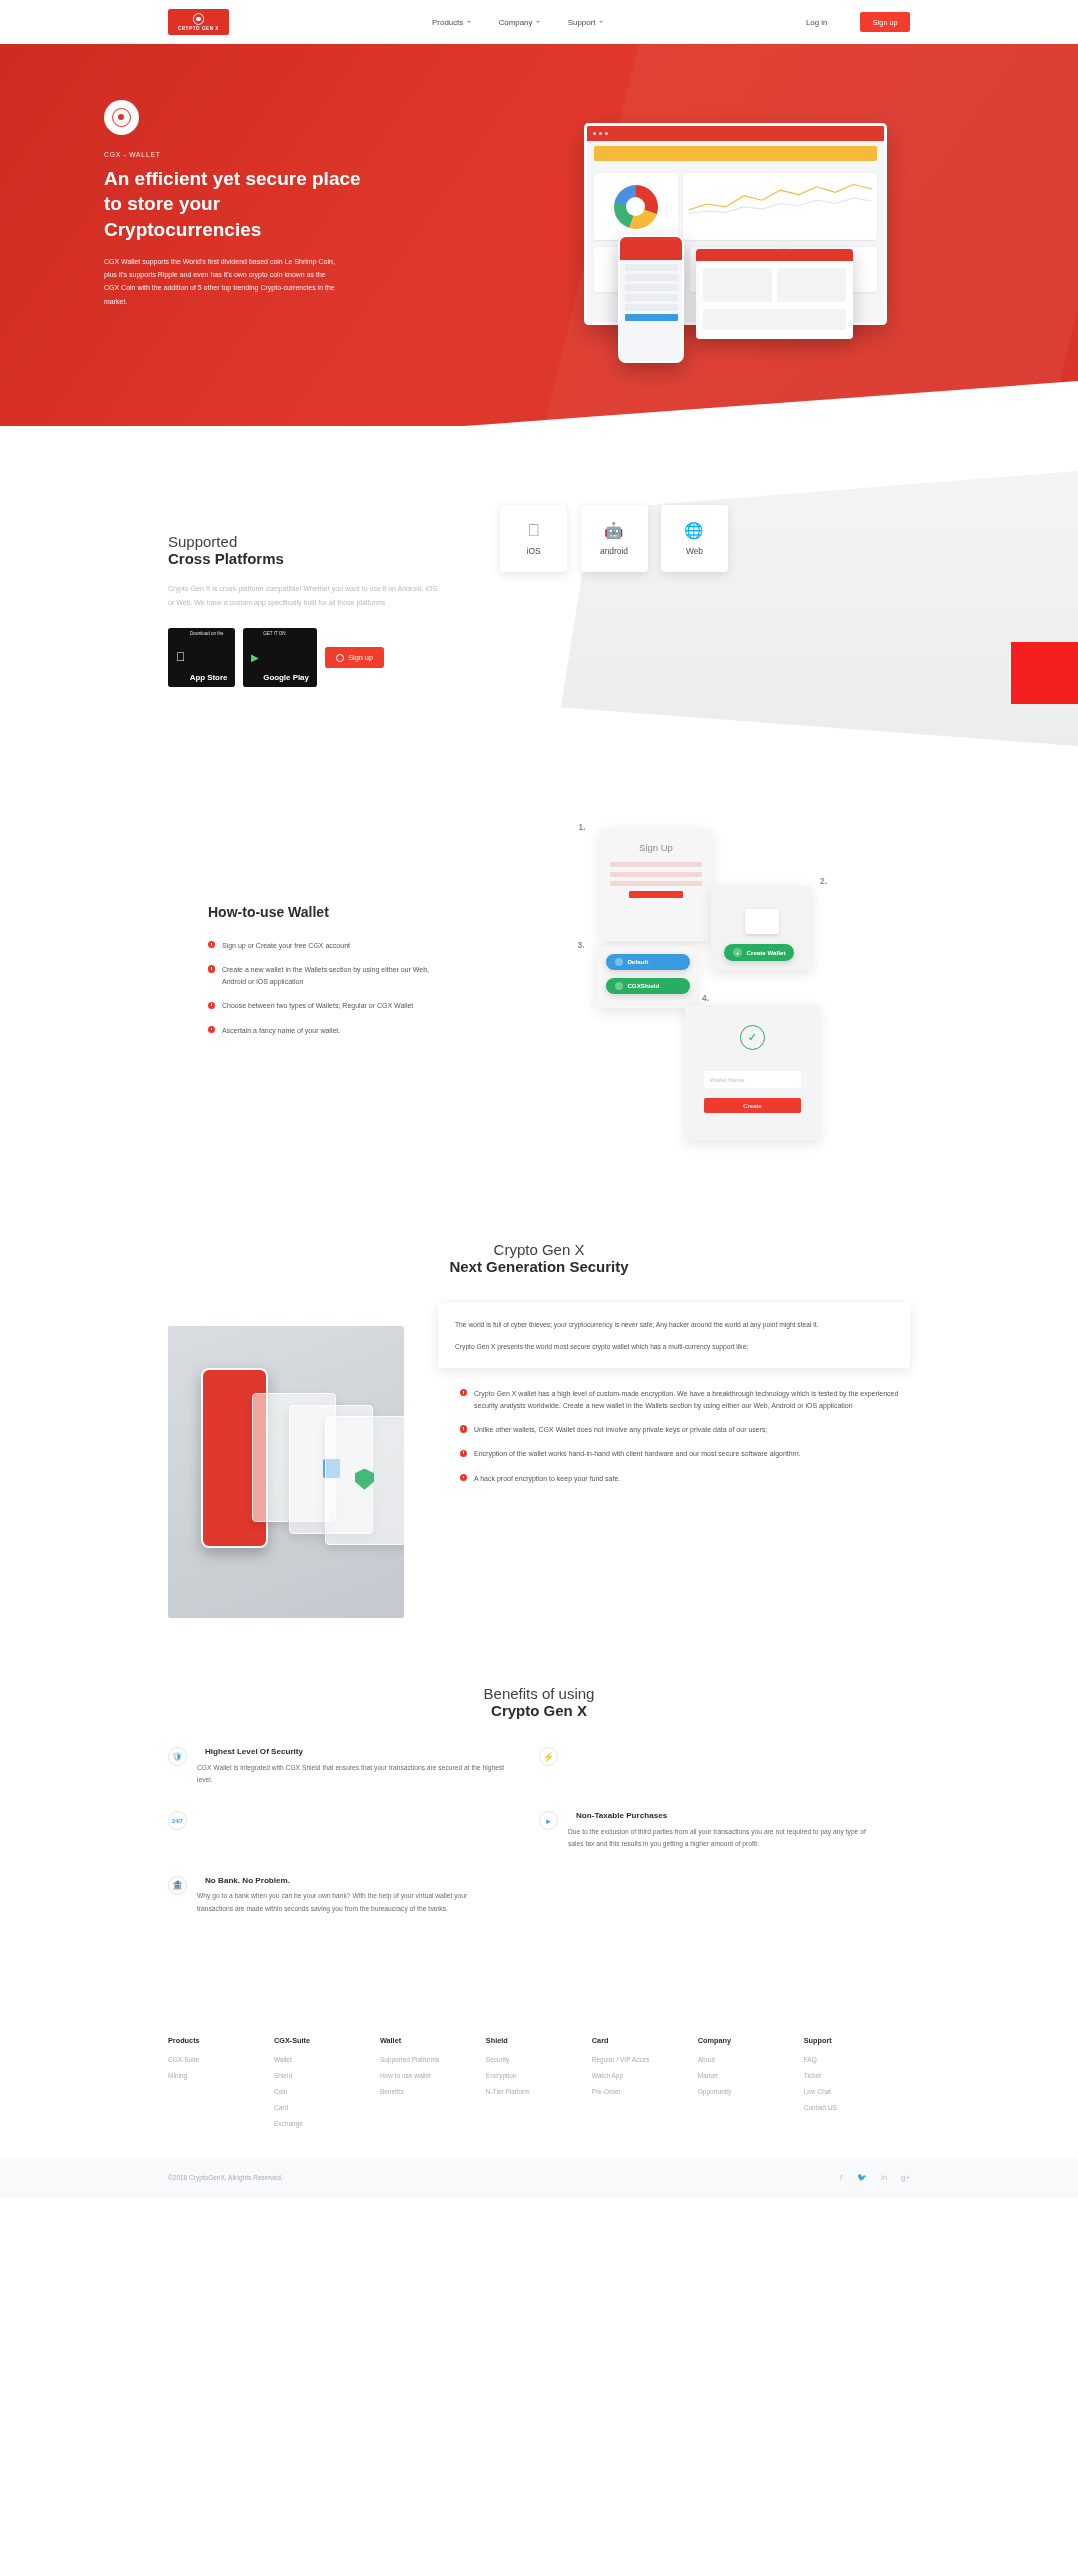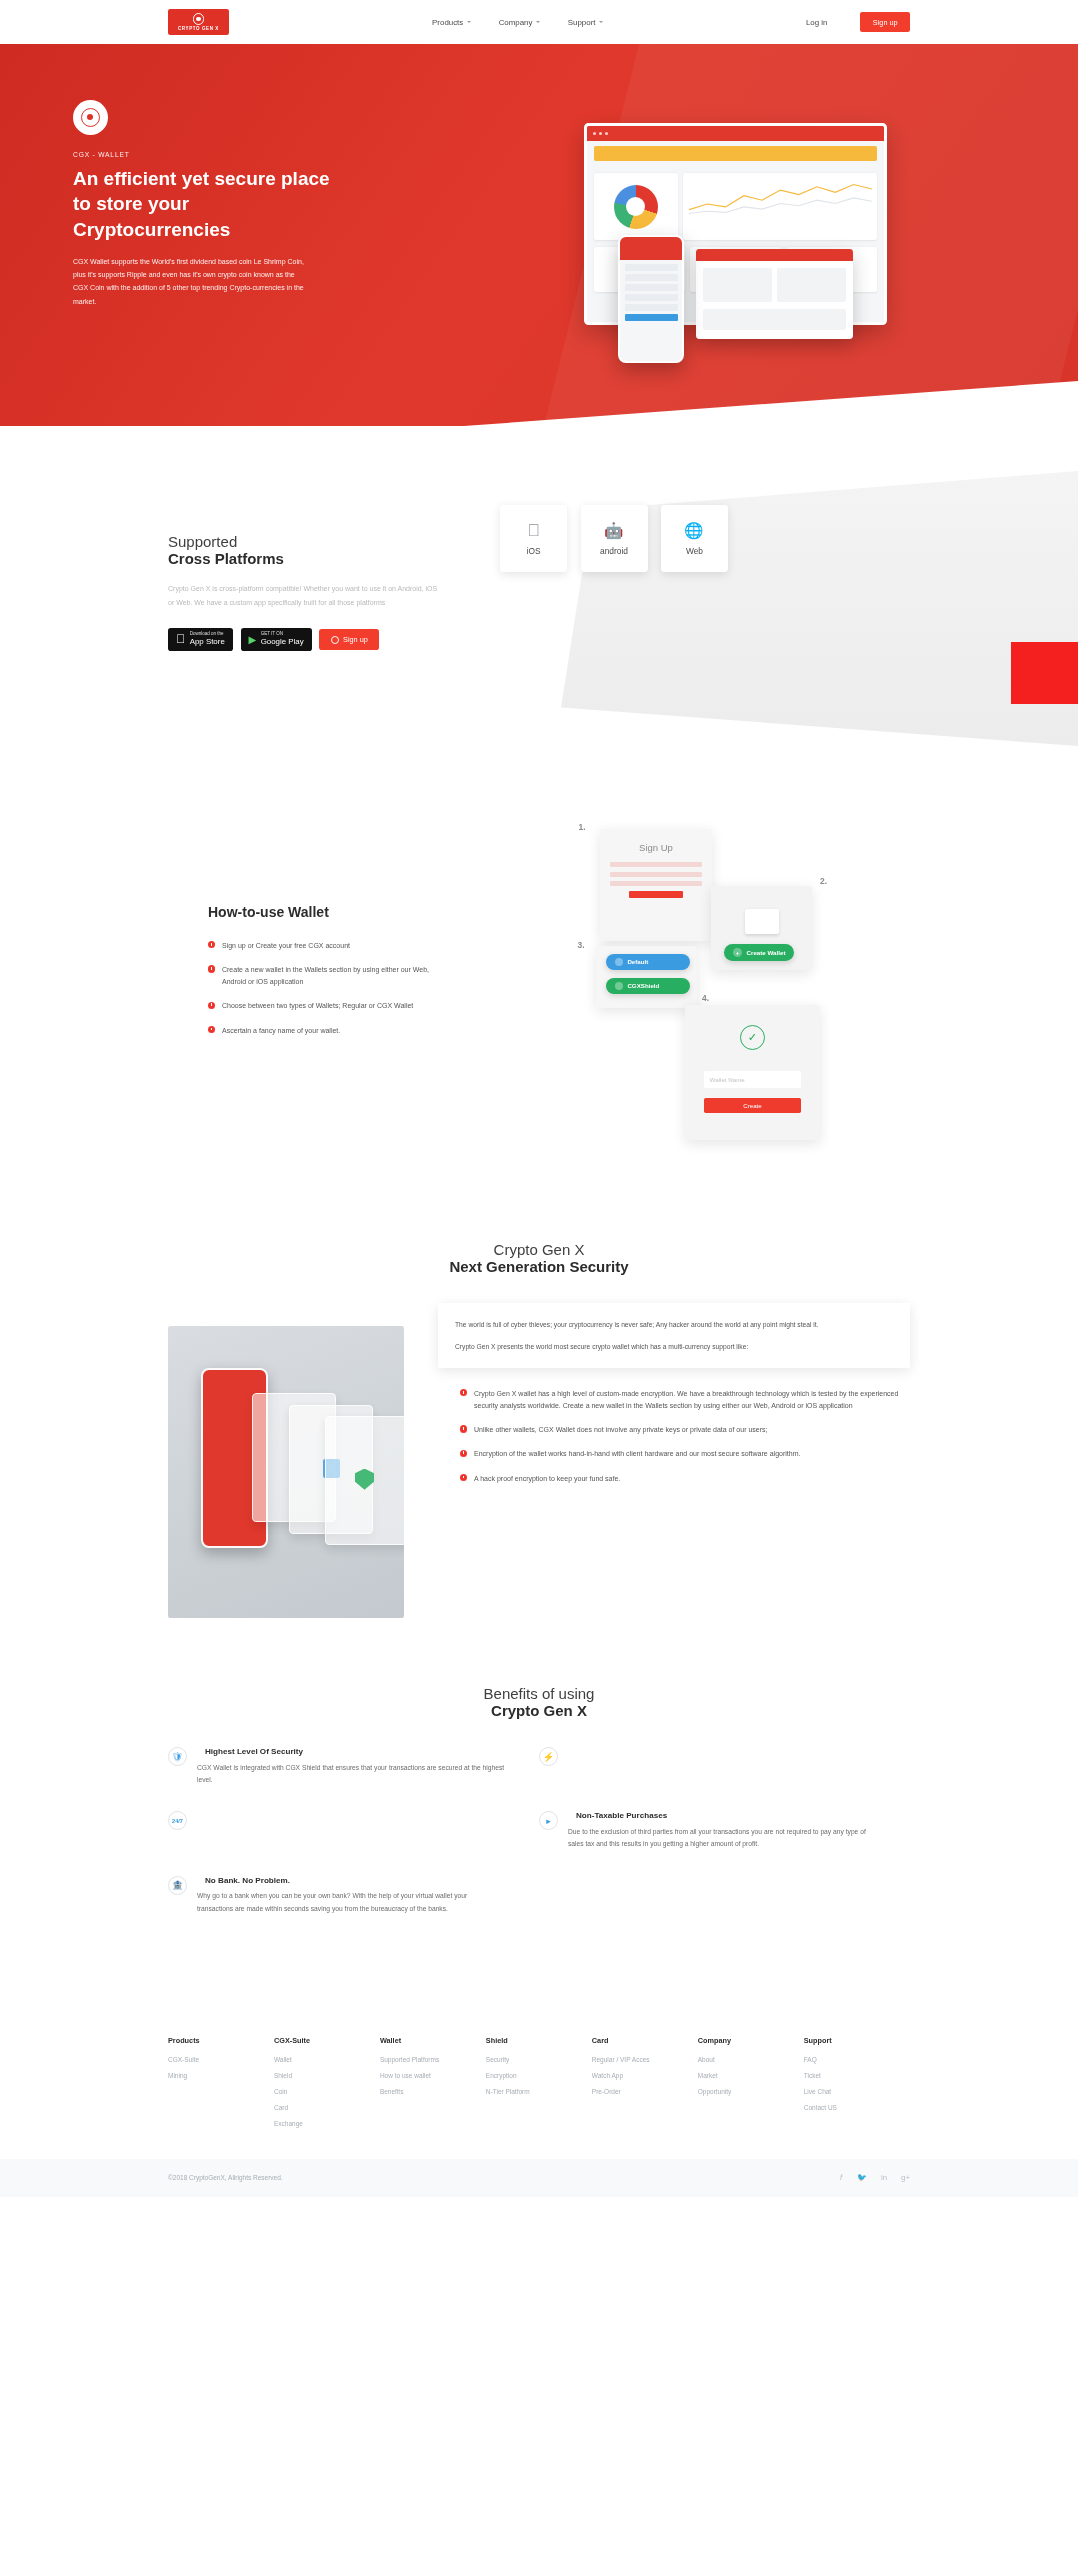--- a/index.html
+++ b/index.html
@@ -83,21 +83,21 @@
     clip-path: polygon(0 0, 1078px 0, 1078px 337px, 0 416px);
   }
   .hero-bg-2 {
     position: absolute;
     left: 590px; top: 0; width: 505px; height: 393px;
     background: rgba(255,255,255,0.05);
     transform: skewX(-14deg);
   }
   .hero-inner {
     position: relative;
-    padding: 0 73px;
+    padding: 0 104px;
     display: flex;
     align-items: flex-start;
     height: 100%;
   }
   .hero-left { width: 264px; padding-top: 56px; color: #fff; }
   .hero-badge {
     width: 35px; height: 35px; border-radius: 50%;
     background: #fff; display: flex; align-items: center; justify-content: center;
     margin-bottom: 15.7px;
   }
@@ -164,21 +164,21 @@
   .plat-left { width: 270px; }
   .h-light { font-size: 15px; color: #3f3f3f; font-weight: normal; }
   .h-bold { font-size: 15px; color: #2c2c2c; font-weight: bold; margin-bottom: 14.6px;}
   .plat-desc { font-size: 7px; line-height: 2.1; color: #b9b9b9; margin-bottom: 17px;}
   .store-row { display: flex; gap: 7.9px; align-items: center; }
   .store-btn {
     background: #111; color: #fff; border-radius: 2.8px;
     display: flex; align-items: center; gap: 4.5px; padding: 4.5px 7.9px; cursor: pointer;
   }
   .store-btn .st-sub { font-size: 4.5px; opacity: .85; line-height: 1.1; }
-  .store-btn .st-main { font-size: 7.9px; font-weight: normal; line-height: 1.2; }
+  .store-btn .st-main { font-size: 7.9px; font-weight: bold; line-height: 1.2; margin-top: 36px; }
   .signup-pill {
     background: #f23c2c; color: #fff; border-radius: 2.8px; padding: 6.2px 11.2px;
     font-size: 7.3px; display: flex; align-items: center; gap: 4.5px; cursor: pointer;
   }
   .plat-cards { position: relative; display: flex; gap: 13.5px; margin-left: 62px; margin-top: -28px; }
   .plat-card {
     width: 67px; height: 67px; background: #fff; border-radius: 3.4px;
     box-shadow: 0 2.2px 10px rgba(0,0,0,.10);
     display: flex; flex-direction: column; align-items: center; justify-content: center; gap: 5.6px;
   }

